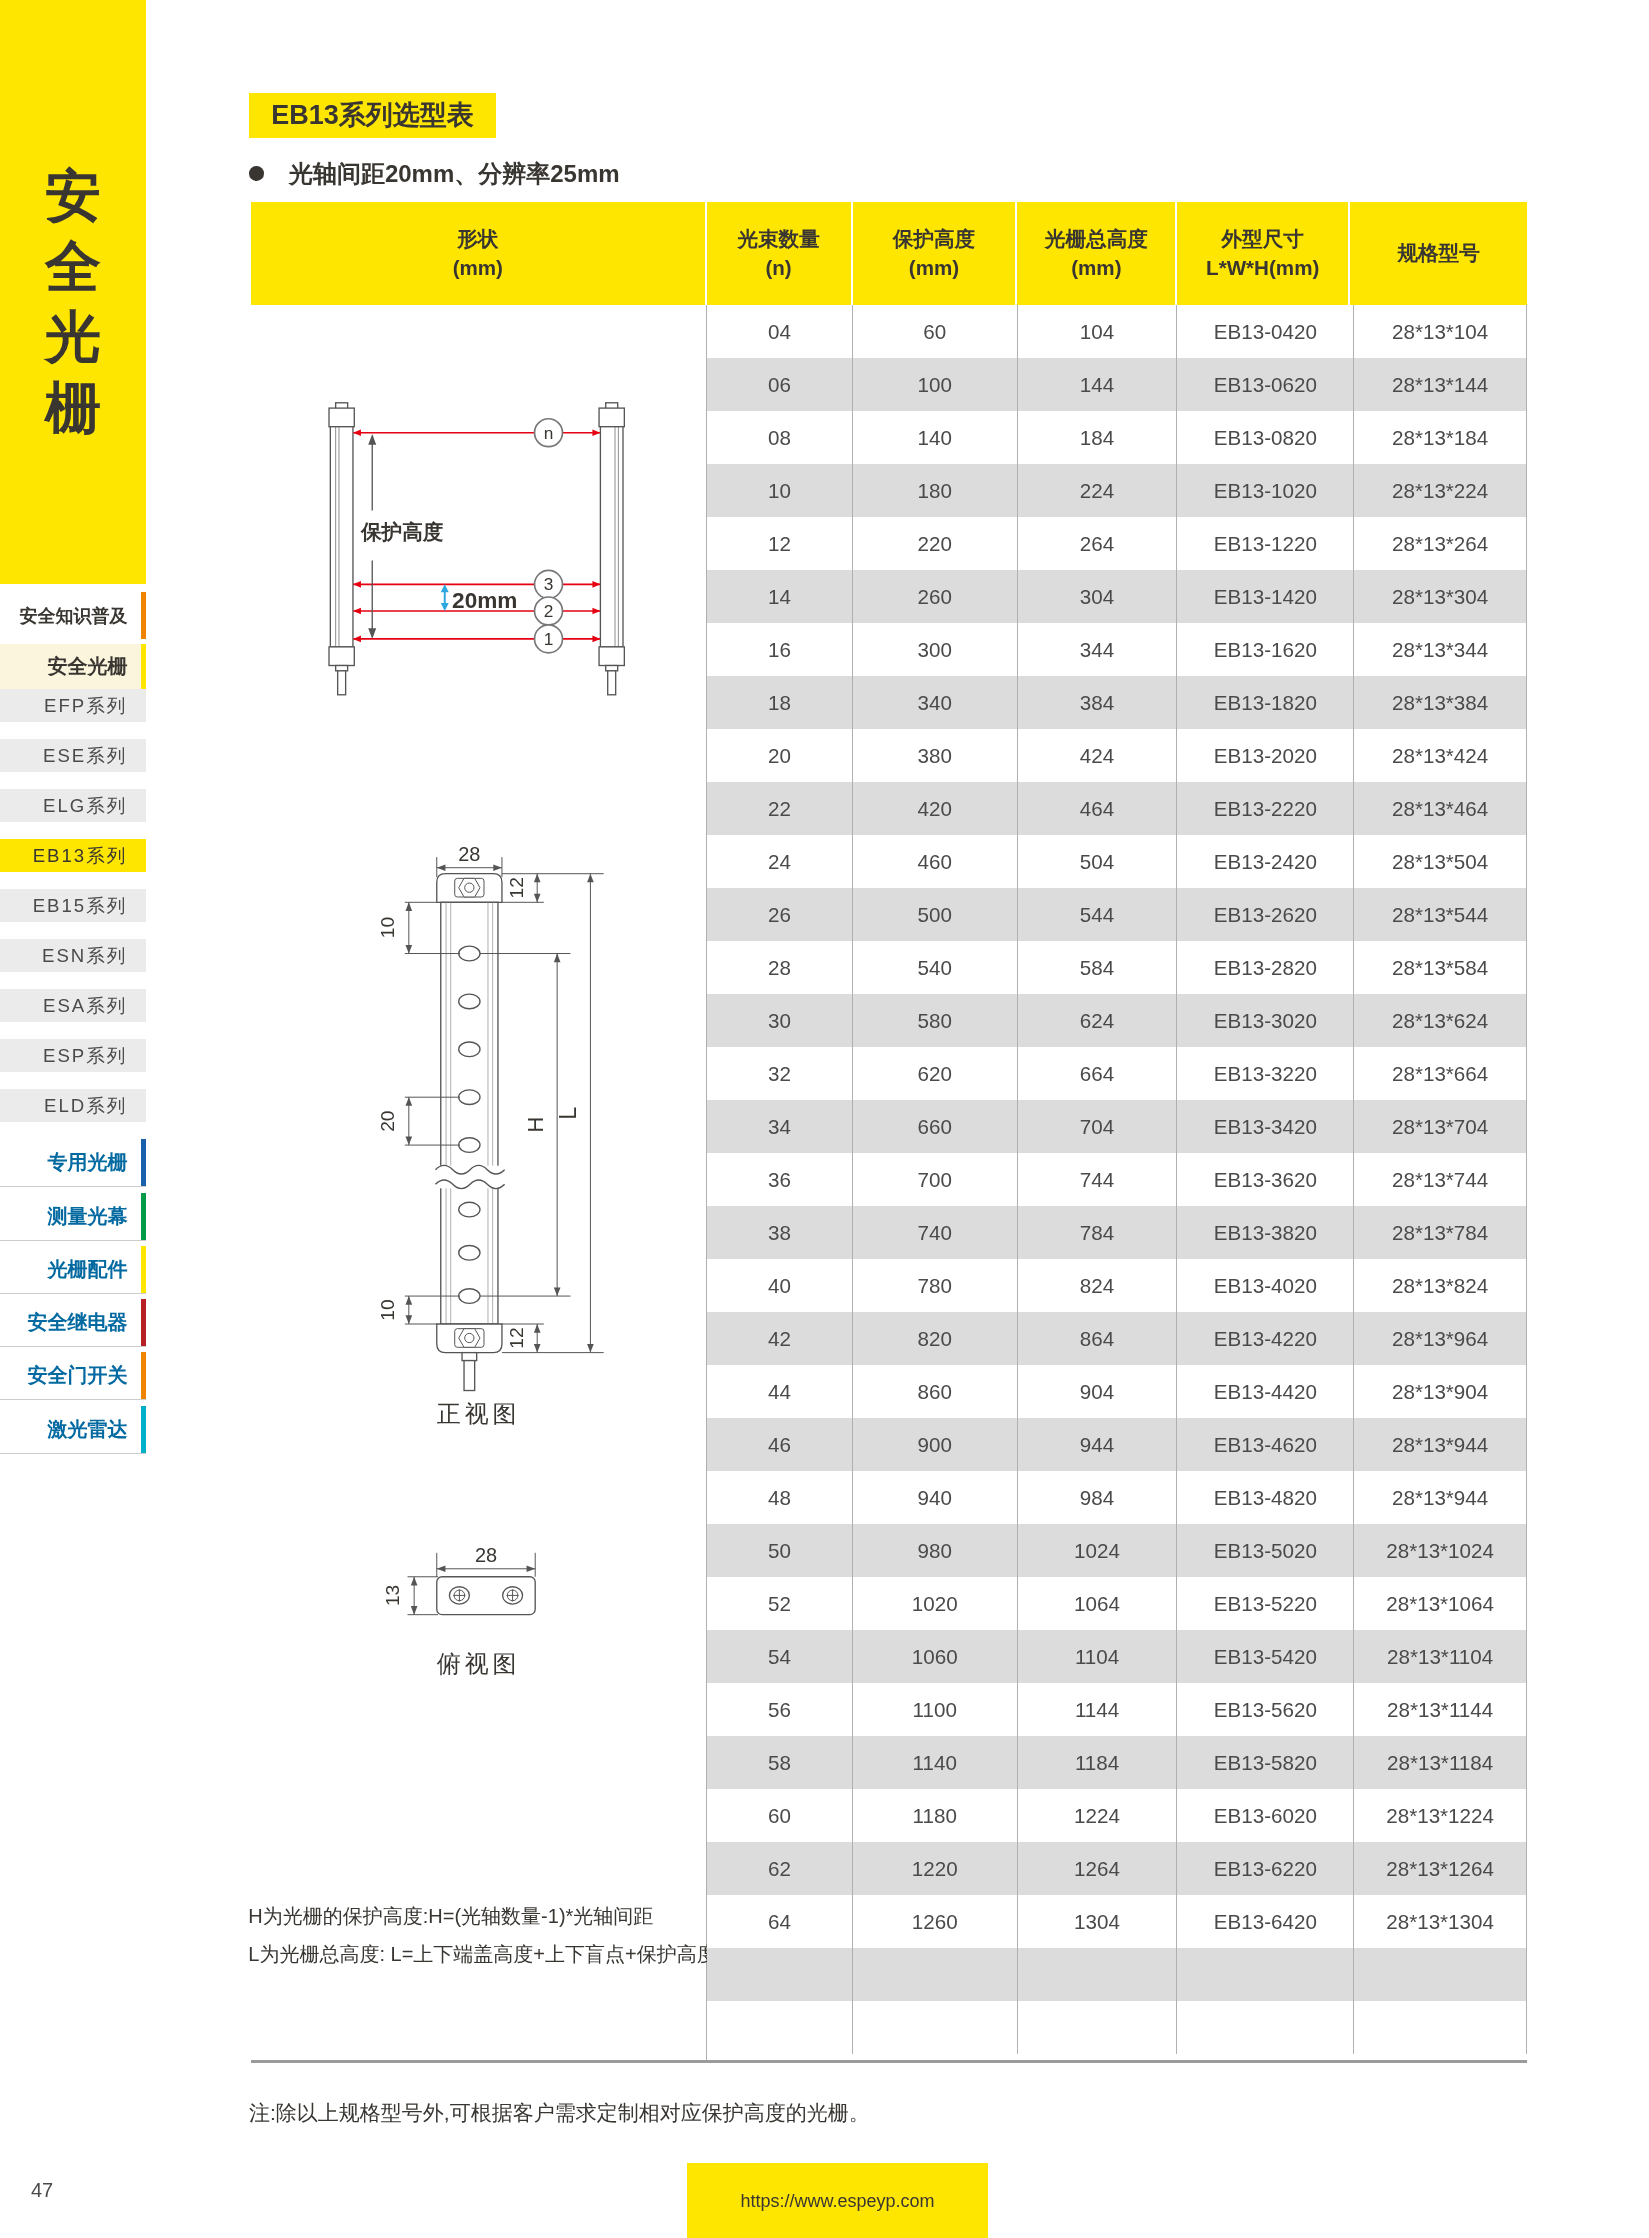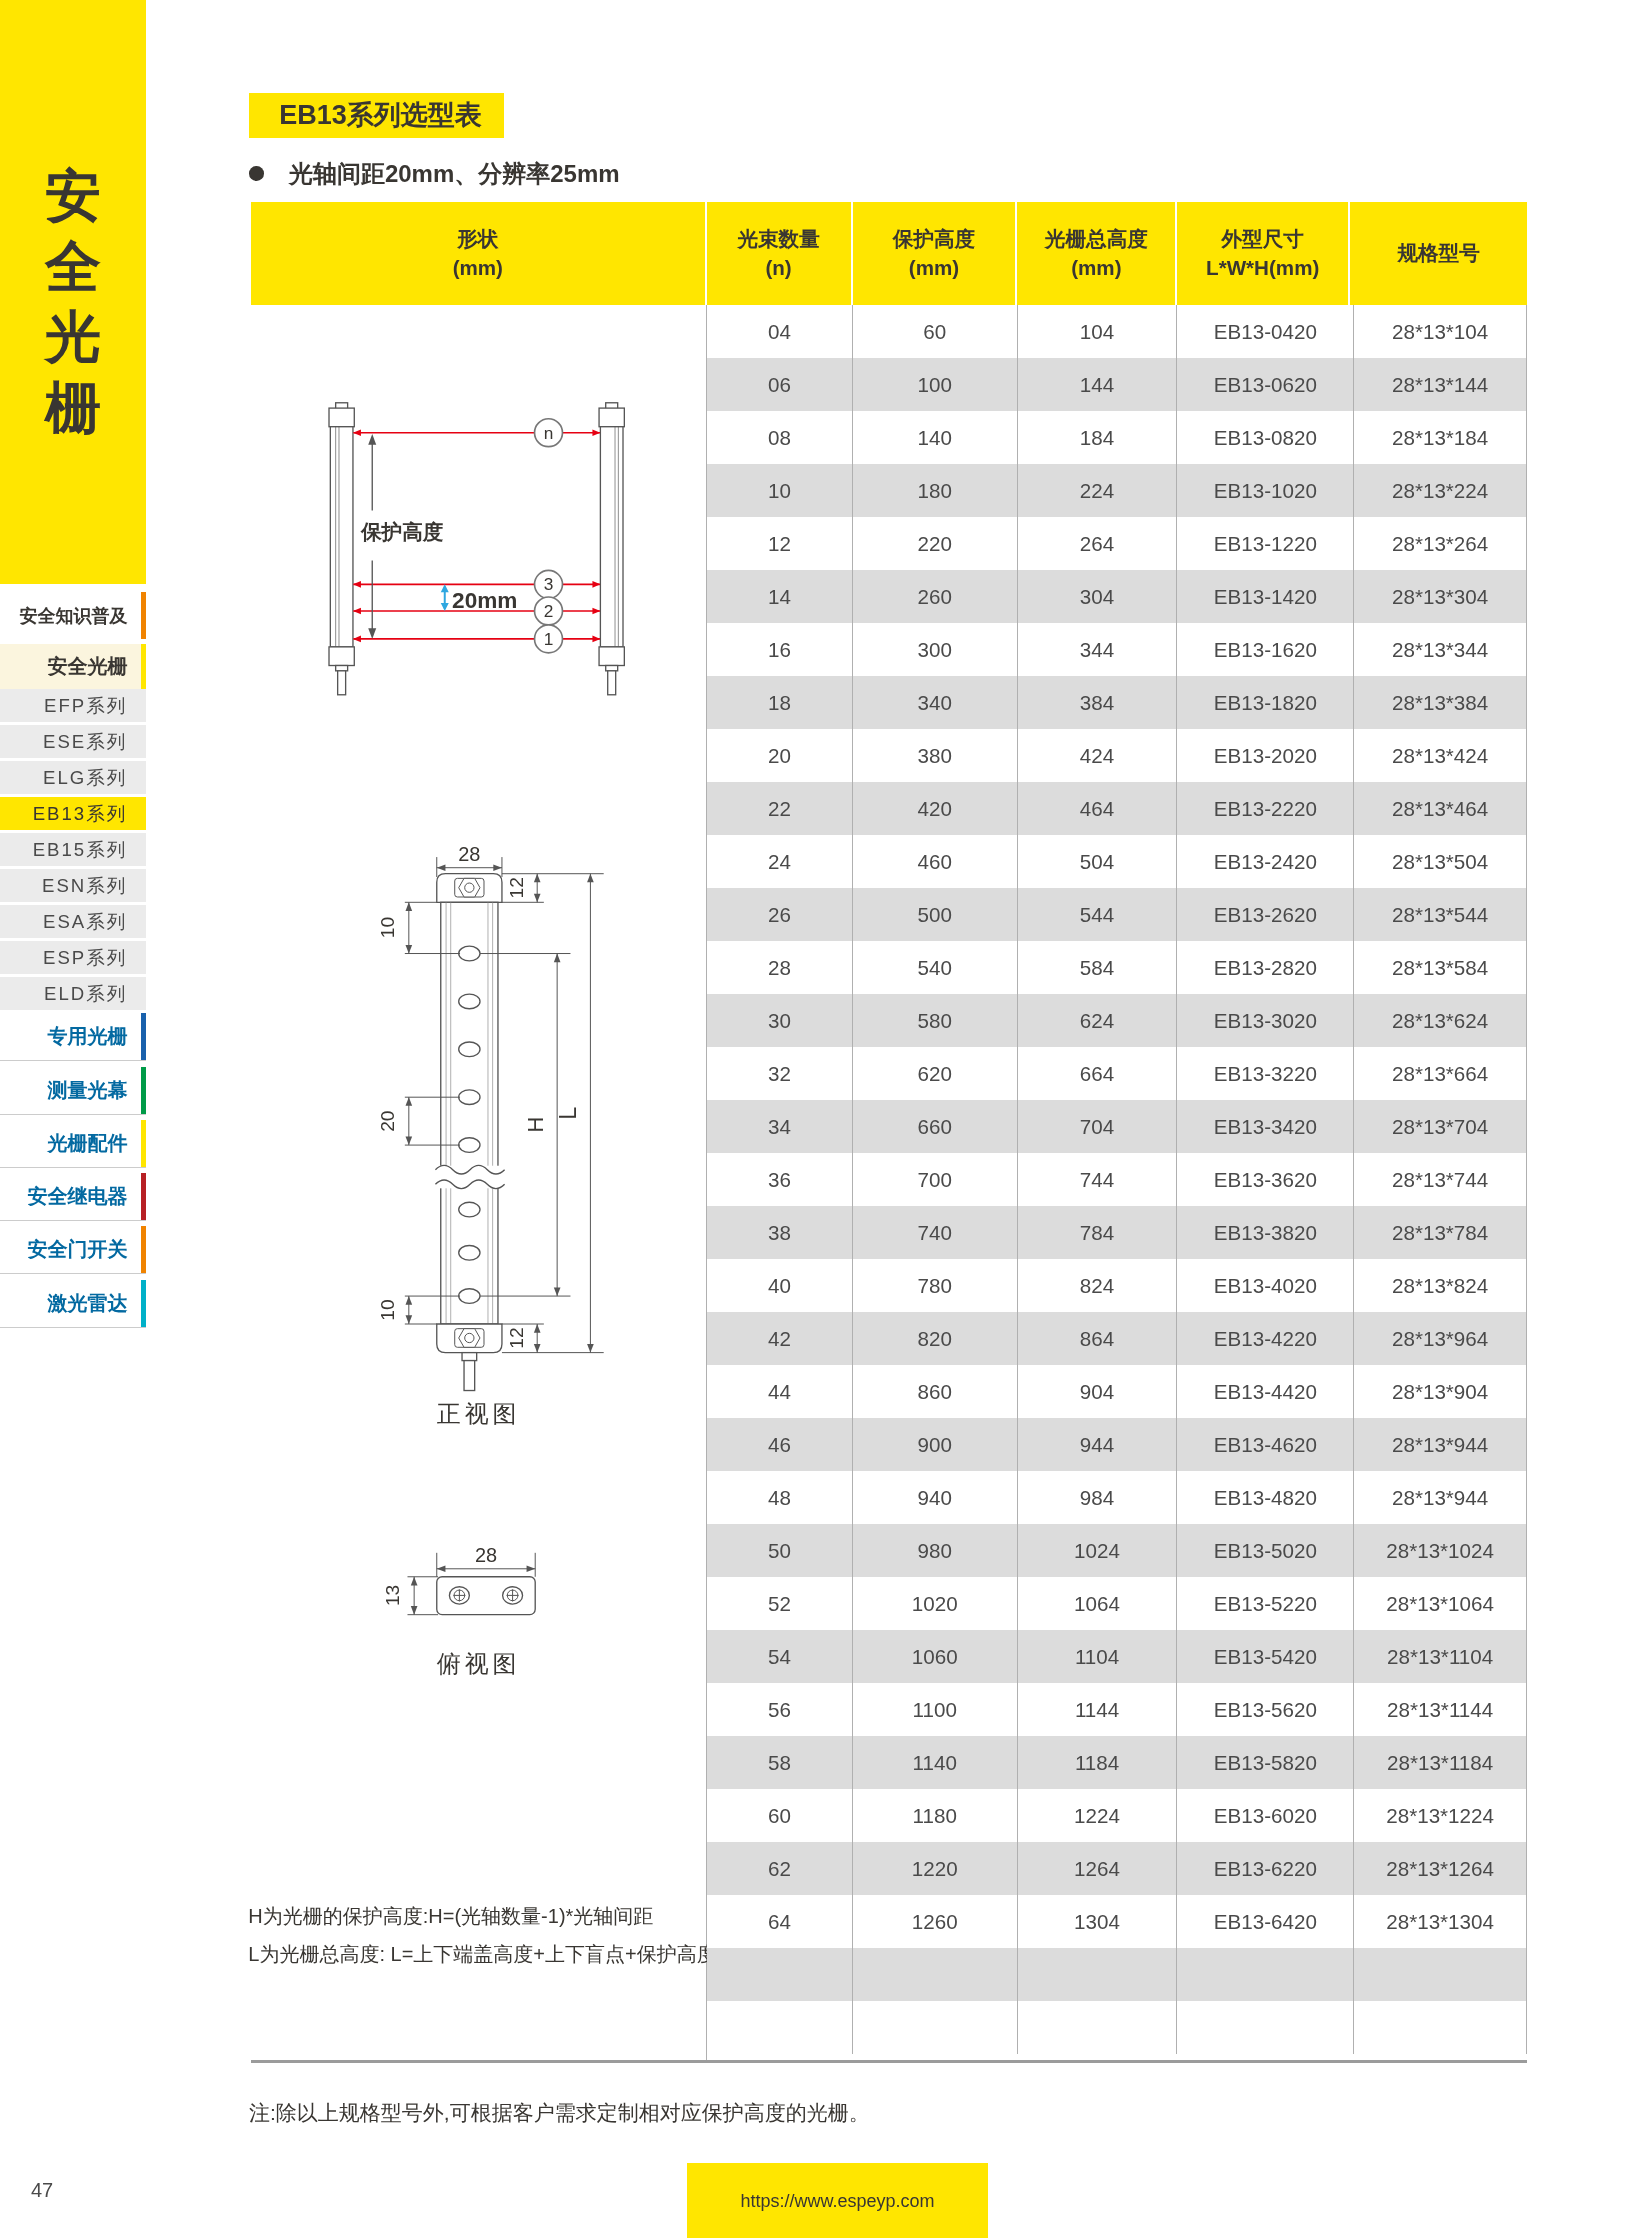--- a/index.html
+++ b/index.html
@@ -10,26 +10,26 @@
   
   #sidebar-yellow{position:absolute;left:0;top:0;width:146px;height:584px;background:#FFE600;}
   #vertical-title{position:absolute;left:0;top:168px;width:146px;display:flex;flex-direction:column;align-items:center;gap:14.6px;
     font-size:56px;font-weight:bold;color:#393632;line-height:1;}
   #sidebar-menu{position:absolute;left:0;top:592px;width:146px;}
   .menu-item{position:relative;width:146px;display:flex;align-items:center;justify-content:flex-end;box-sizing:border-box;}
   .menu-item .menu-label{padding-right:18.6px;}
   .menu-item .accent-bar{position:absolute;right:0;top:0;bottom:0;width:5.3px;}
   .menu-item.section{height:47px;margin-bottom:5.3px;background:#ffffff;font-size:18px;font-weight:bold;color:#393632;}
   .menu-item.home{height:45px;margin-bottom:0;background:#FBF5DE;font-size:20px;font-weight:bold;color:#393632;}
-  .menu-item.series{height:33px;margin-bottom:3px;background:#EBEBEB;font-size:18.6px;color:#4a4a4a;letter-spacing:2px;}
+  .menu-item.series{height:33px;margin-bottom:17px;background:#EBEBEB;font-size:18.6px;color:#4a4a4a;letter-spacing:2px;}
   .menu-item.series.active{background:#FFE600;color:#393632;}
   .menu-item.bold{height:48px;margin-bottom:5.3px;background:#ffffff;font-size:20px;font-weight:bold;color:#0369a1;border-bottom:1.3px solid #cccccc;}
   
   #title-box{position:absolute;left:249px;top:93px;width:247px;height:45px;background:#FFE600;
-    text-align:center;line-height:45px;font-size:27px;font-weight:bold;color:#393632;padding-left:8px;}
+    text-align:center;line-height:45px;font-size:27px;font-weight:bold;color:#393632;}
   #bullet-row{position:absolute;left:249px;top:160px;height:27px;display:flex;align-items:center;gap:9.3px;}
   #bullet-dot{width:14.6px;height:14.6px;border-radius:50%;background:#393632;}
   #bullet-text{font-size:24px;font-weight:600;color:#393632;margin-left:16px;}
   
   #spec-table{position:absolute;left:251px;top:202px;width:1276px;height:1933px;}
   #table-header{position:absolute;left:0;top:0;width:1276px;height:103px;display:flex;}
   .h-cell{box-sizing:border-box;height:103px;background:#FFE600;border-right:2.7px solid #ffffff;
     display:flex;flex-direction:column;align-items:center;justify-content:center;gap:6.7px;
     font-size:20.6px;font-weight:bold;color:#393632;line-height:1.1;}
   .h-cell:last-child{border-right:none;}

